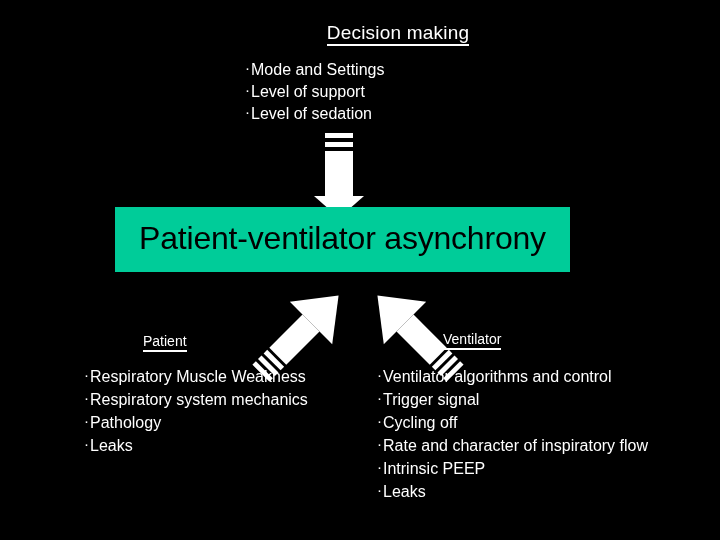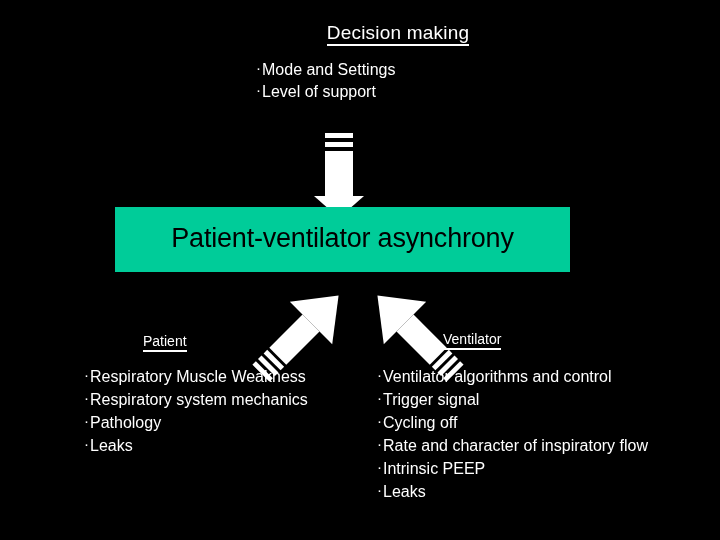--- a/index.html
+++ b/index.html
@@ -38,21 +38,21 @@
     padding-left: 38px;
   }
   .decision-title span {
     border-bottom: 2px solid #ffffff;
     padding-bottom: 1px;
   }
 
   
   .top-list {
     position: absolute;
-    left: 256px;
+    left: 245px;
     top: 59px;
     width: 300px;
   }
   .top-list .bullet-row {
     font-size: 16px;
     line-height: 22px;
     color: #ffffff;
     white-space: nowrap;
   }
   .bul {
@@ -107,21 +107,21 @@
     width: 455px;
     height: 65px;
     background: #00CC99;
   }
   .green-band .band-text {
     position: absolute;
     left: 0;
     top: 14px;
     width: 455px;
     text-align: center;
-    font-size: 27px;
+    font-size: 32px;
     line-height: 34px;
     color: #000000;
     letter-spacing: -0.2px;
   }
 
   
   .diag-arrow {
     position: absolute;
     width: 112px;
     height: 64px;
@@ -166,20 +166,23 @@
   <div class="decision-title">
     <span>Decision making</span>
   </div>
 
   <div class="top-list">
     <div class="bullet-row">
       <span class="bul">·</span><span>Mode and Settings</span>
     </div>
     <div class="bullet-row">
       <span class="bul">·</span><span>Level of support</span>
+    </div>
+    <div class="bullet-row">
+      <span class="bul">·</span><span>Level of sedation</span>
     </div>
   </div>
 
   <div class="down-arrow">
     <div class="da-bar b1"></div>
     <div class="da-bar b2"></div>
     <div class="da-shaft"></div>
     <div class="da-head"></div>
   </div>
 

